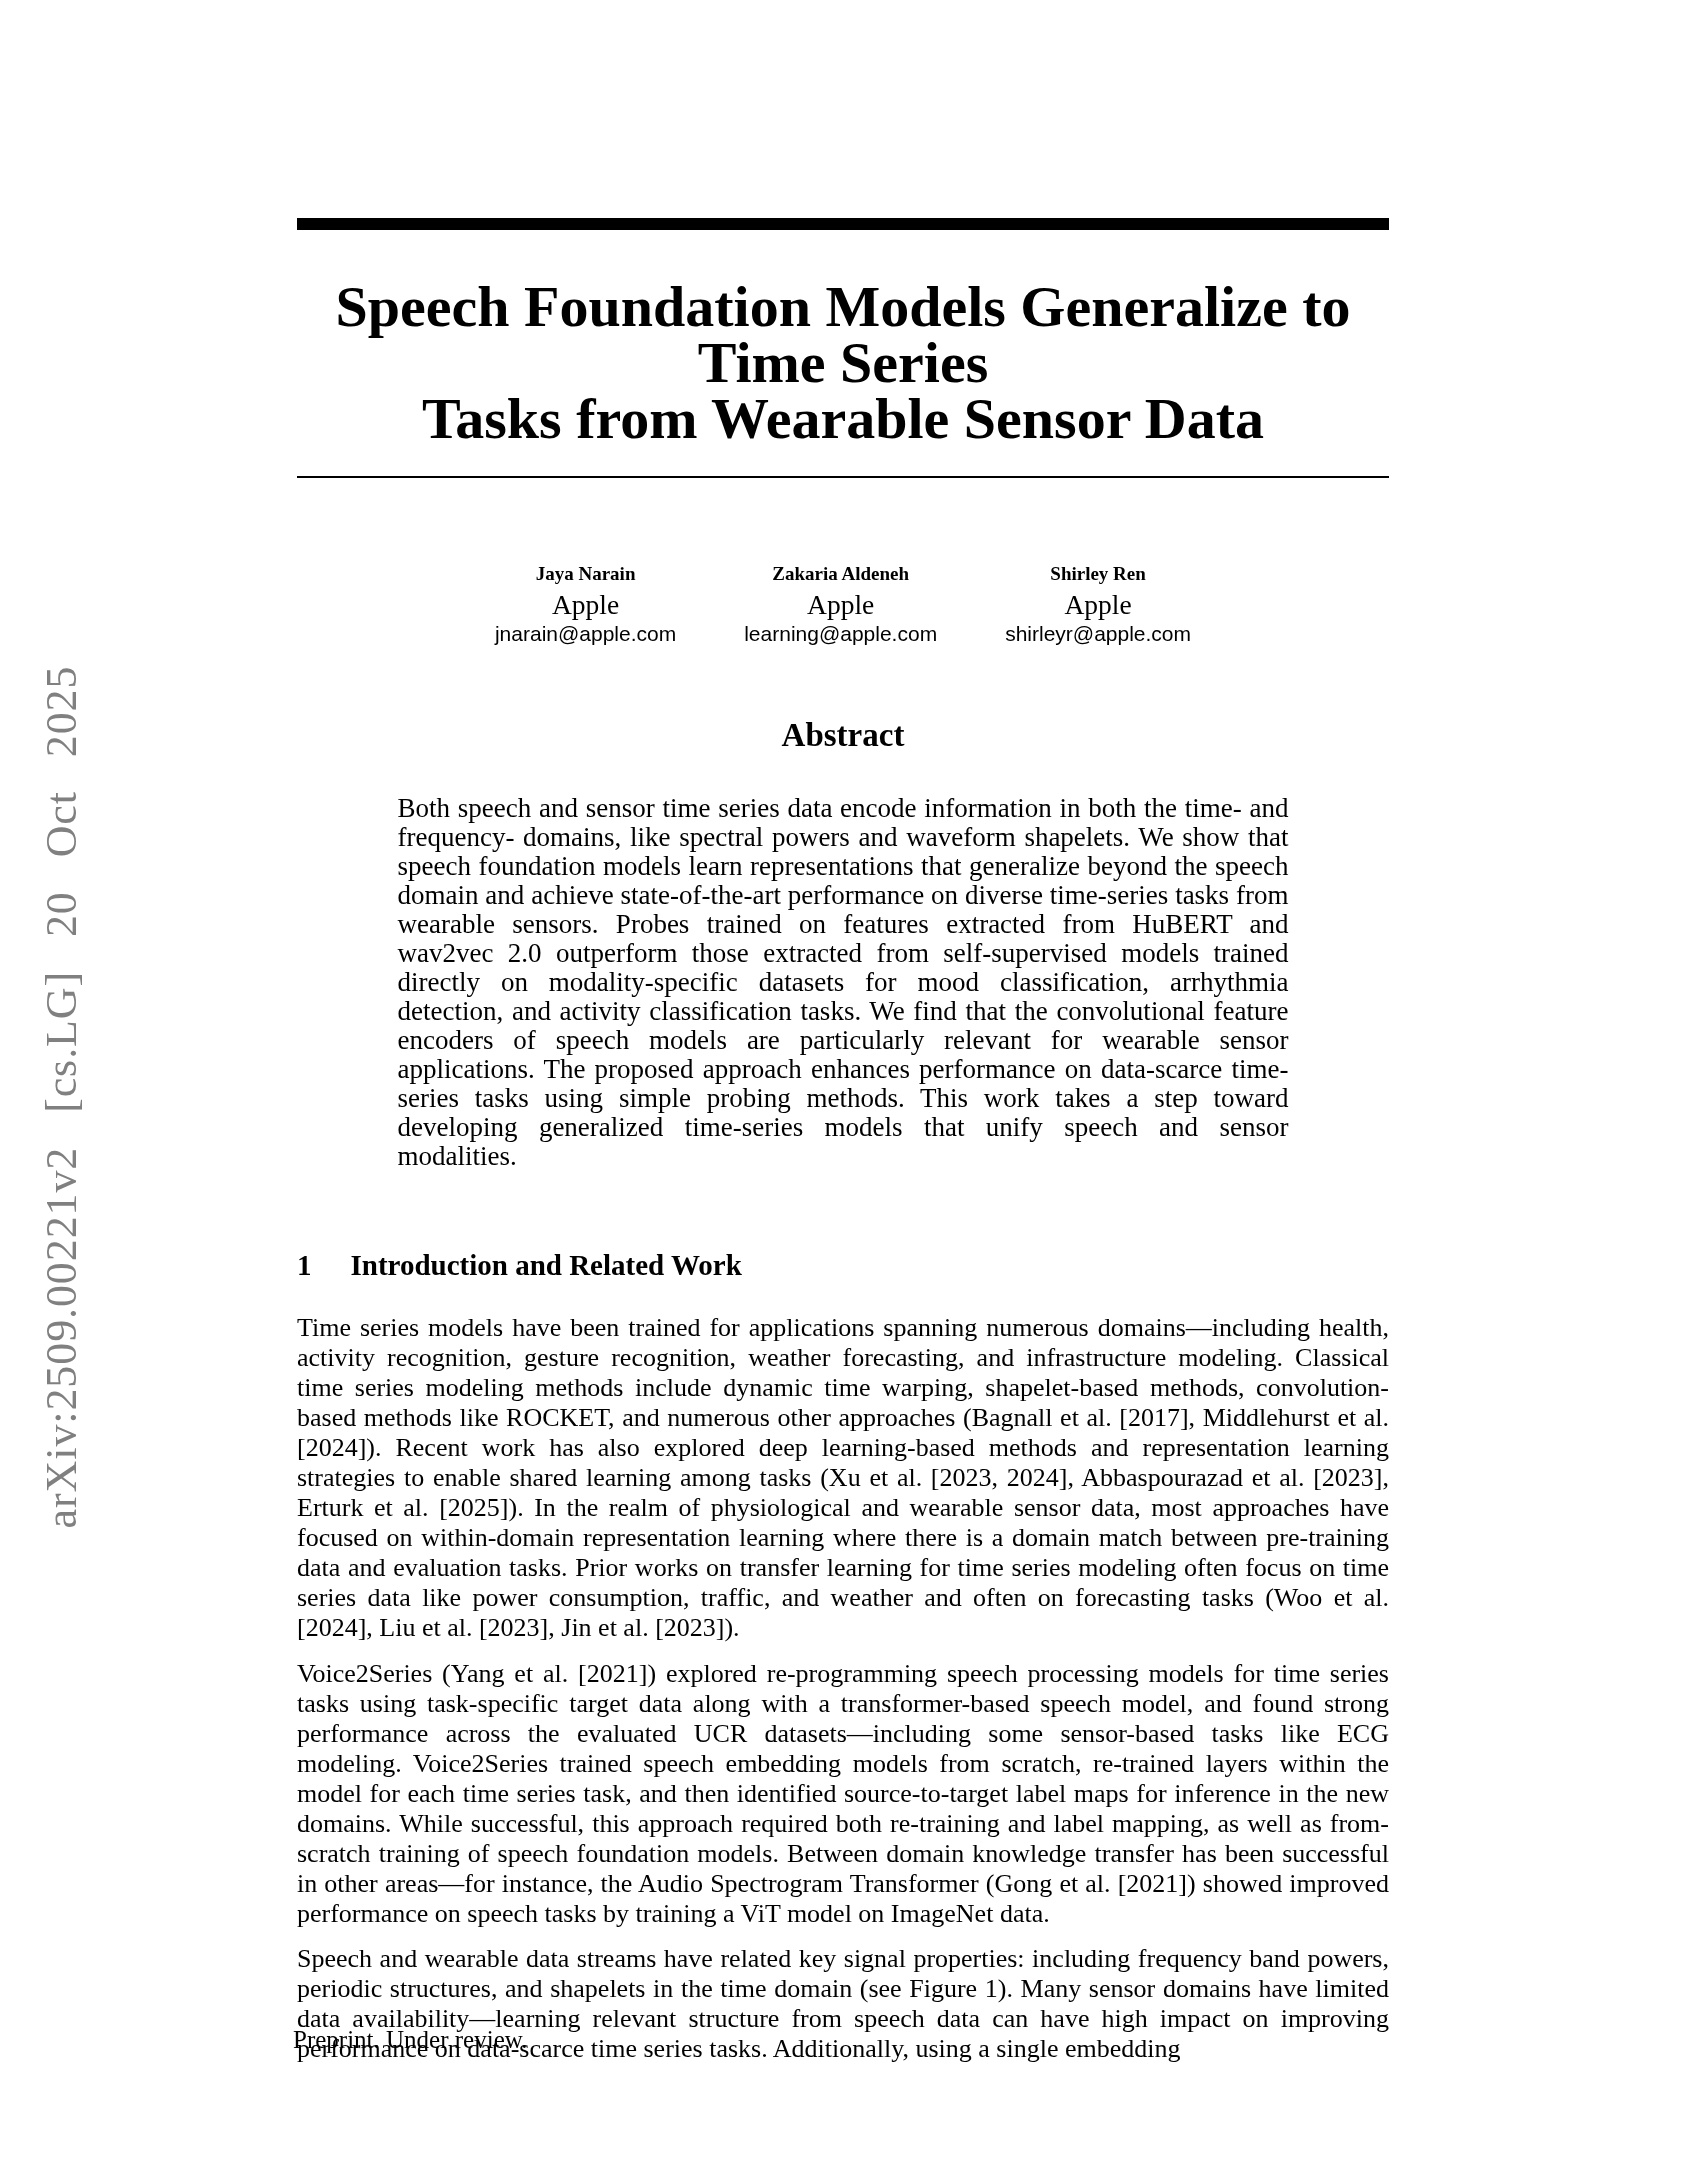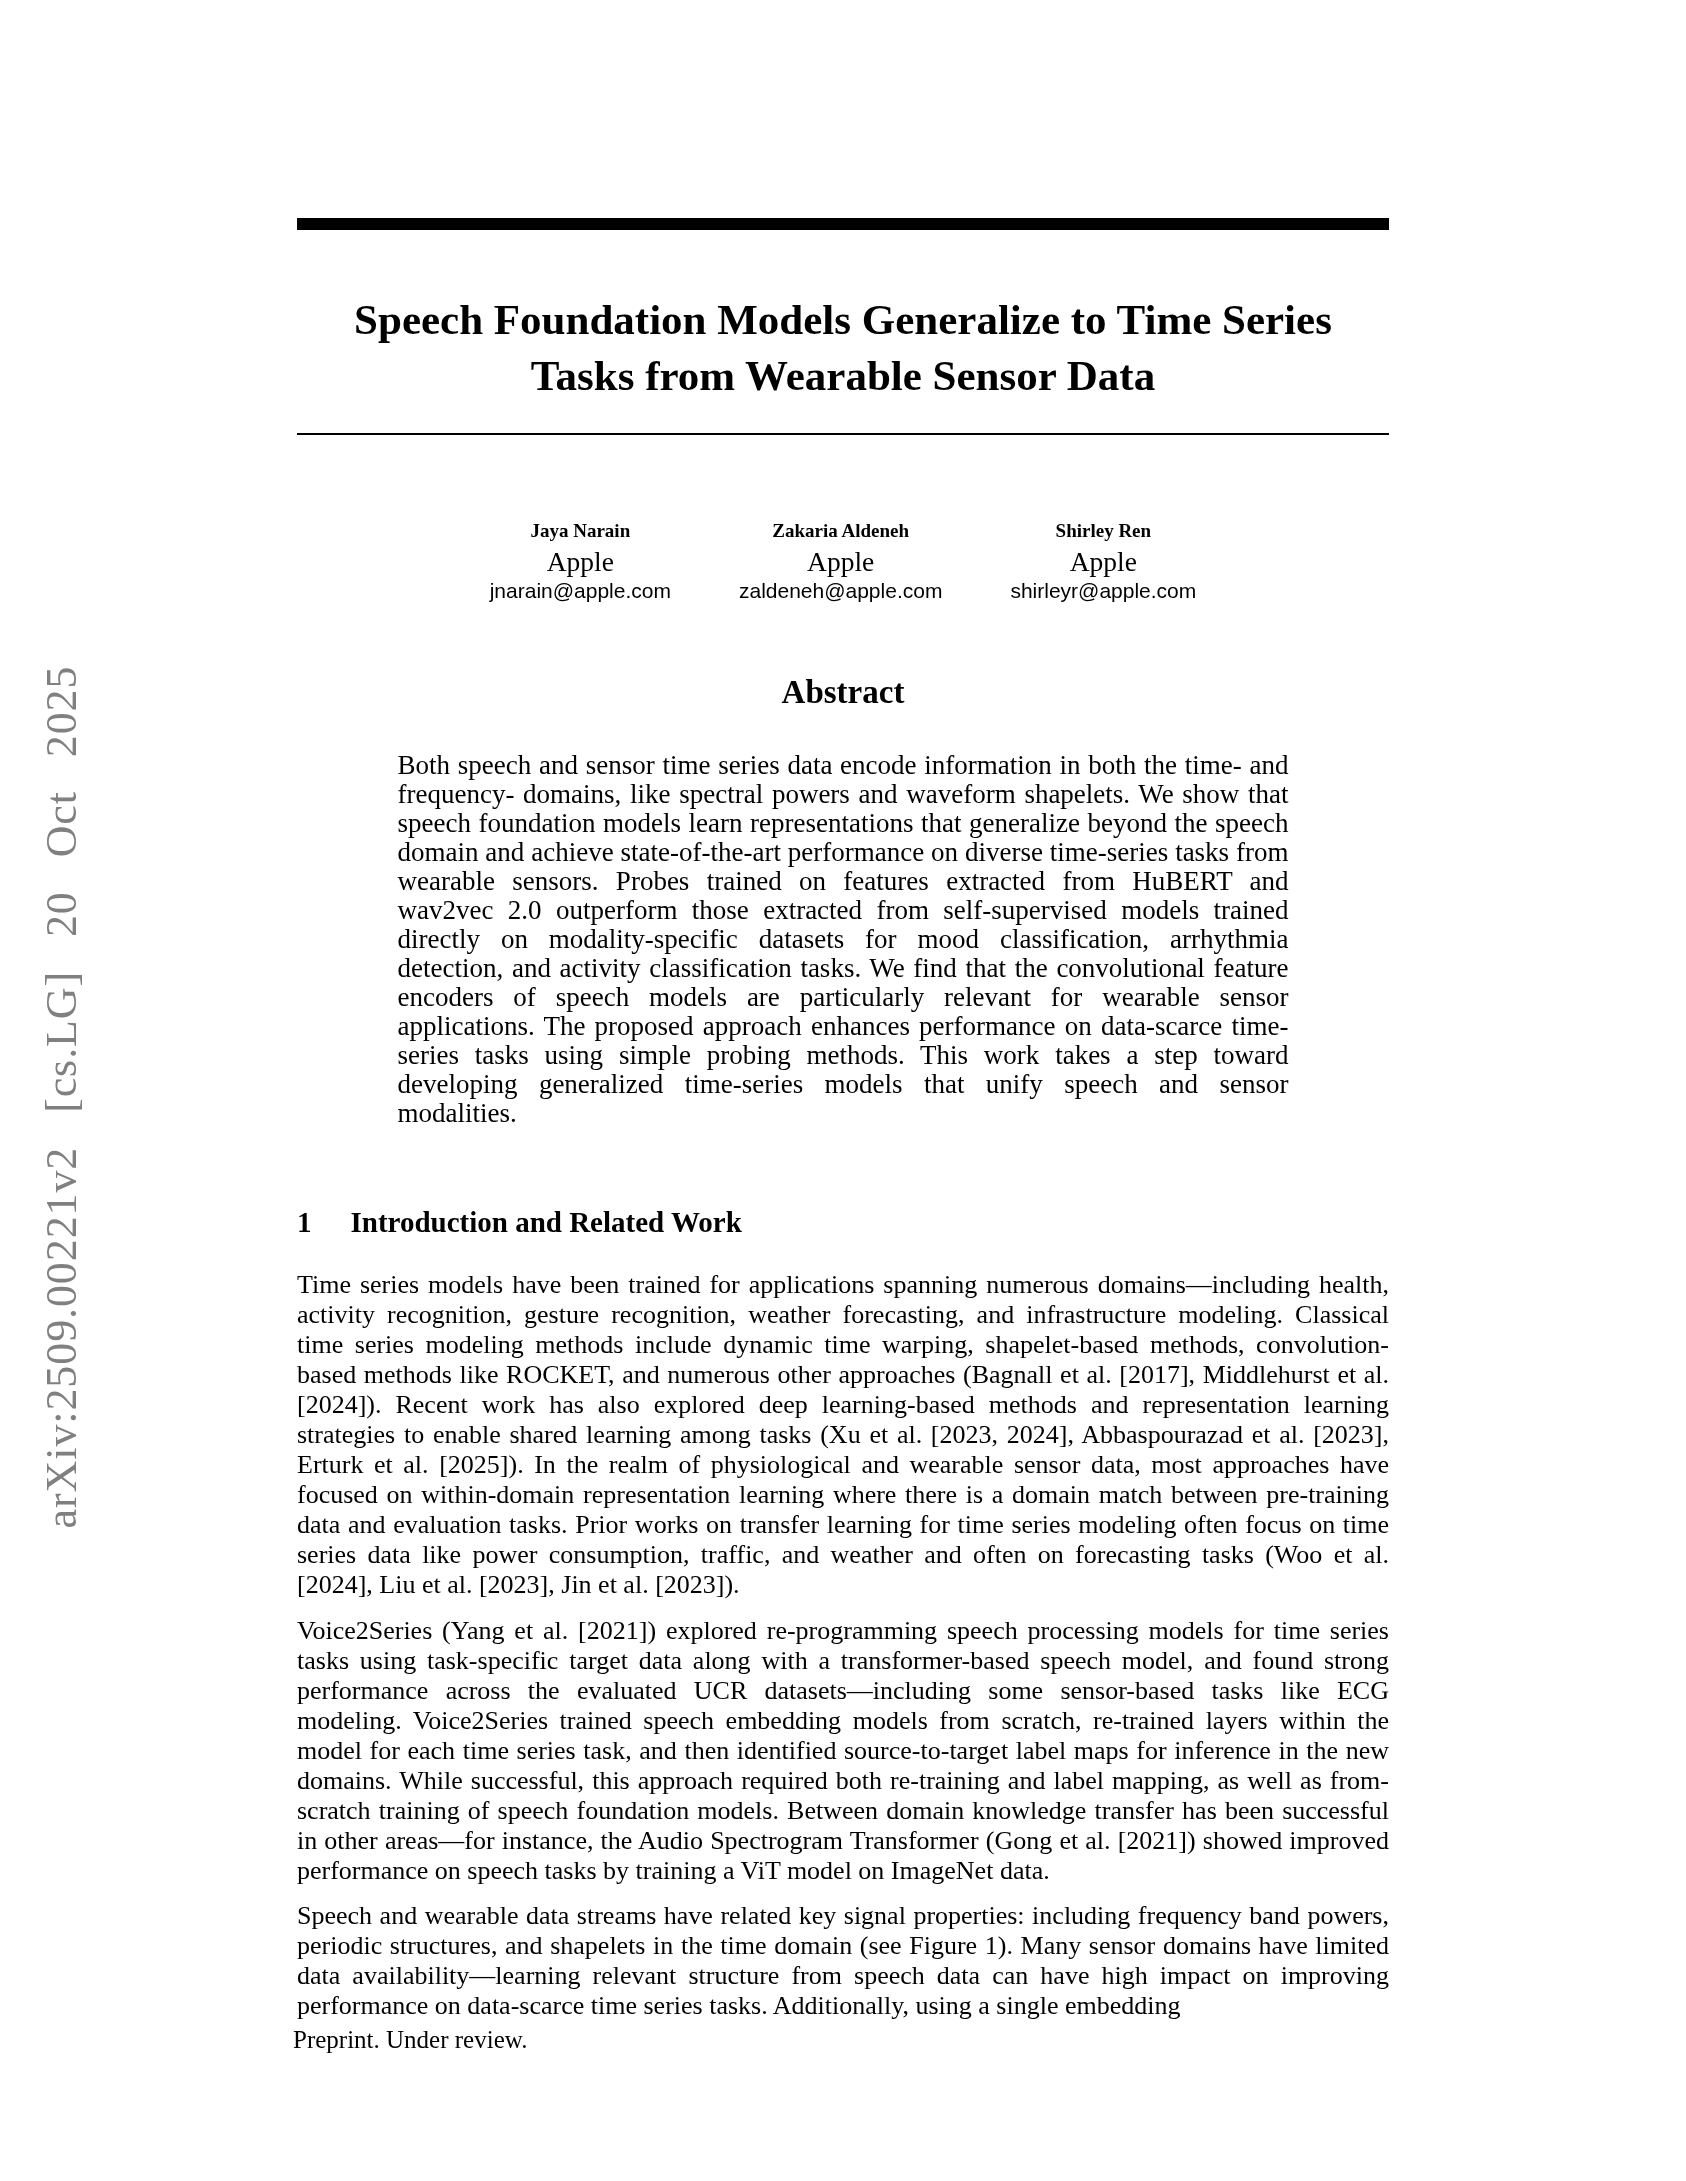--- a/index.html
+++ b/index.html
@@ -29,24 +29,24 @@
     top: 0;
     width: 1092px;
     padding-top: 218px;
   }
   .rule-thick {
     height: 12px;
     background: #000000;
     margin: 0;
   }
   .paper-title {
-    margin: 62px 0 0 0;
+    margin: 49px 0 0 0;
     text-align: center;
     font-weight: bold;
-    font-size: 43px;
+    font-size: 58px;
     line-height: 56px;
   }
   .rule-thin {
     height: 2.8px;
     background: #000000;
     margin: 28.5px 0 0 0;
   }
   .authors-row {
     margin: 79px 0 0 0;
     display: flex;
@@ -124,21 +124,21 @@
 
     <div class="authors-row">
       <div class="author-block">
         <div class="author-name">Jaya Narain</div>
         <div class="author-affiliation">Apple</div>
         <div class="author-email">jnarain@apple.com</div>
       </div>
       <div class="author-block">
         <div class="author-name">Zakaria Aldeneh</div>
         <div class="author-affiliation">Apple</div>
-        <div class="author-email">zaldeneh@apple.com</div>
+        <div class="author-email">learning@apple.com</div>
       </div>
       <div class="author-block">
         <div class="author-name">Shirley Ren</div>
         <div class="author-affiliation">Apple</div>
         <div class="author-email">shirleyr@apple.com</div>
       </div>
     </div>
 
     <div class="abstract-heading">Abstract</div>
 

